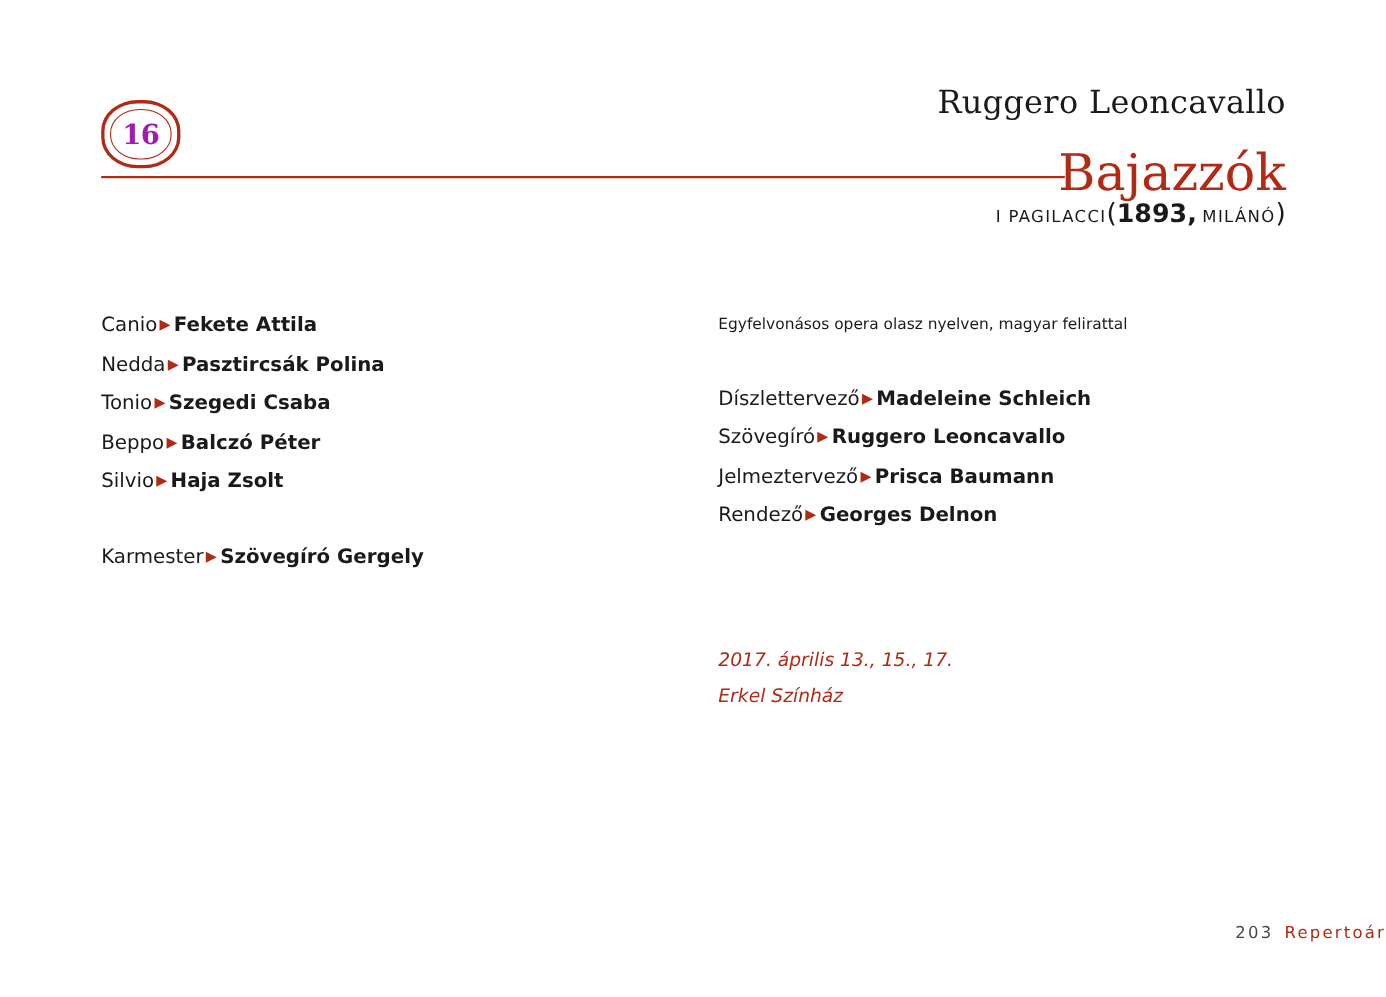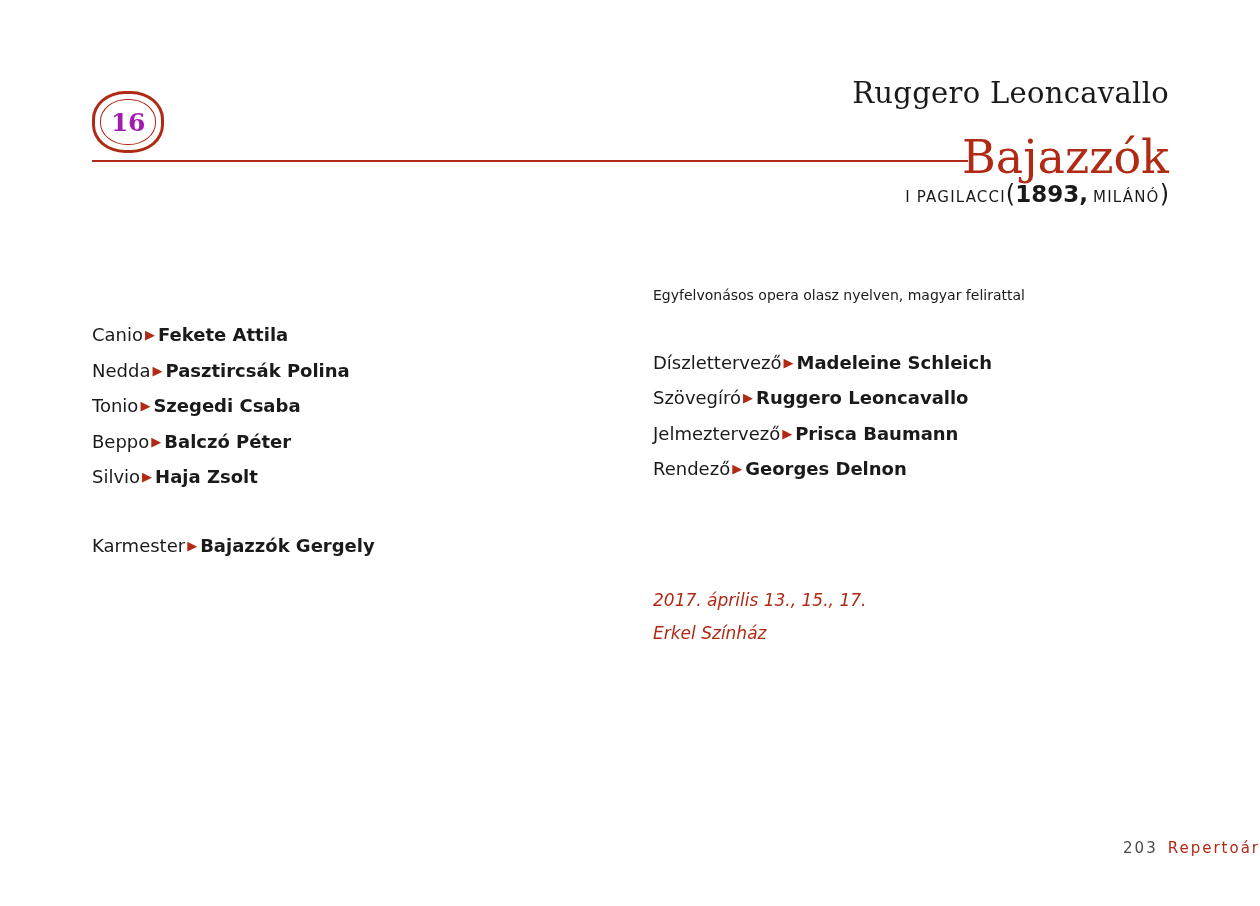--- a/index.html
+++ b/index.html
@@ -102,21 +102,20 @@
     font-size: 15px;
     letter-spacing: 1.2px;
   }
 
   
   .col-left {
     position: absolute;
     left: 92px;
     top: 279px;
     width: 520px;
-    margin-top: 39px;
   }
   .col-right {
     position: absolute;
     left: 653px;
     top: 279px;
     width: 520px;
   }
 
   .credit {
     font-size: 18px;
@@ -207,21 +206,21 @@
   <div class="credit">
     <span class="role">Beppo</span><span class="arrow">▶</span><span class="person">Balczó Péter</span>
   </div>
   <div class="credit">
     <span class="role">Silvio</span><span class="arrow">▶</span><span class="person">Haja Zsolt</span>
   </div>
 
   <div class="gap-block"></div>
 
   <div class="credit">
-    <span class="role">Karmester</span><span class="arrow">▶</span><span class="person">Bajazzók Gergely</span>
+    <span class="role">Karmester</span><span class="arrow">▶</span><span class="person">Szövegíró Gergely</span>
   </div>
 </div>
 
 <div class="col-right">
   <div class="note">Egyfelvonásos opera olasz nyelven, magyar felirattal</div>
 
   <div class="gap-block"></div>
 
   <div class="credit">
     <span class="role">Díszlettervező</span><span class="arrow">▶</span><span class="person">Madeleine Schleich</span>

